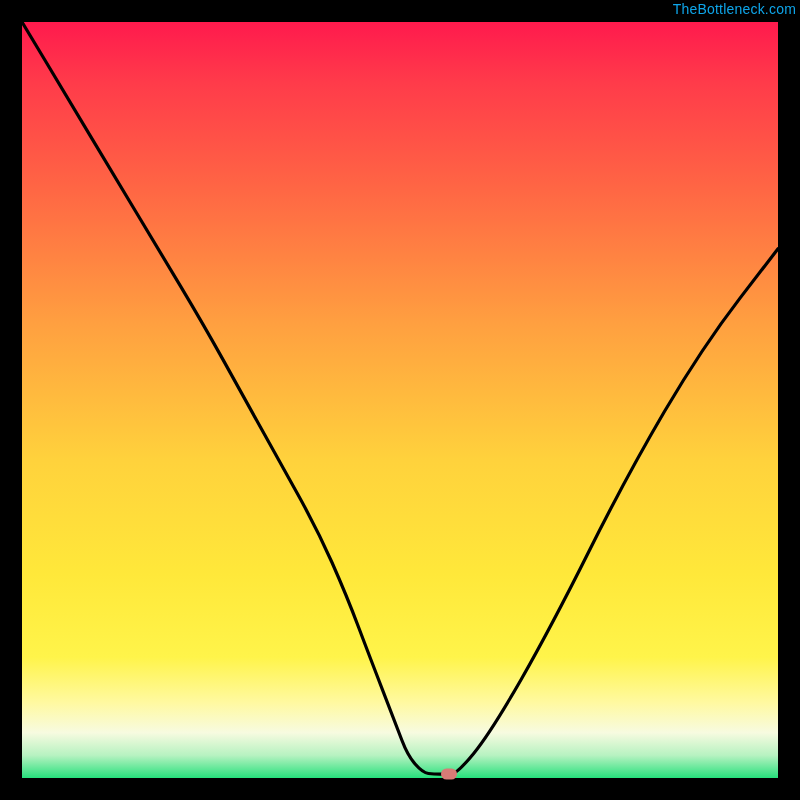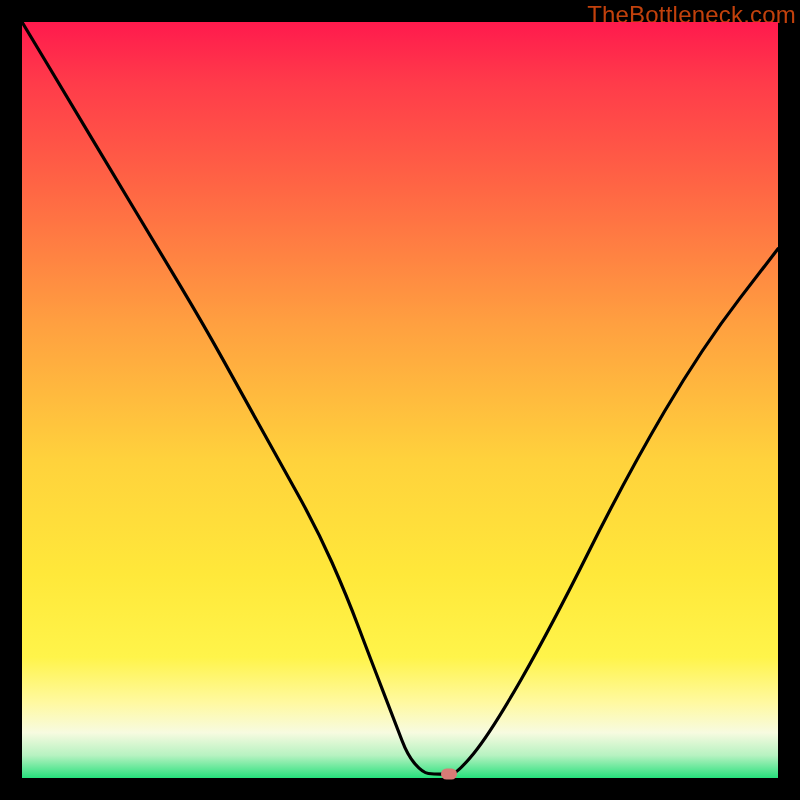--- a/index.html
+++ b/index.html
@@ -38,22 +38,22 @@
       #fff9a0 90%,
       #f7fbe0 94%,
       #b7f2c1 97%,
       #26e07c 100%
     );
   }
   .watermark {
     position: absolute;
     top: 1px;
     right: 4px;
-    color: #c2410c;
-    font-size: 24px;
+    color: #0ea5e9;
+    font-size: 14px;
     font-weight: 500;
     letter-spacing: 0.2px;
     user-select: none;
   }
   svg.curve {
     position: absolute;
     left: 0;
     top: 0;
     width: 756px;
     height: 756px;

